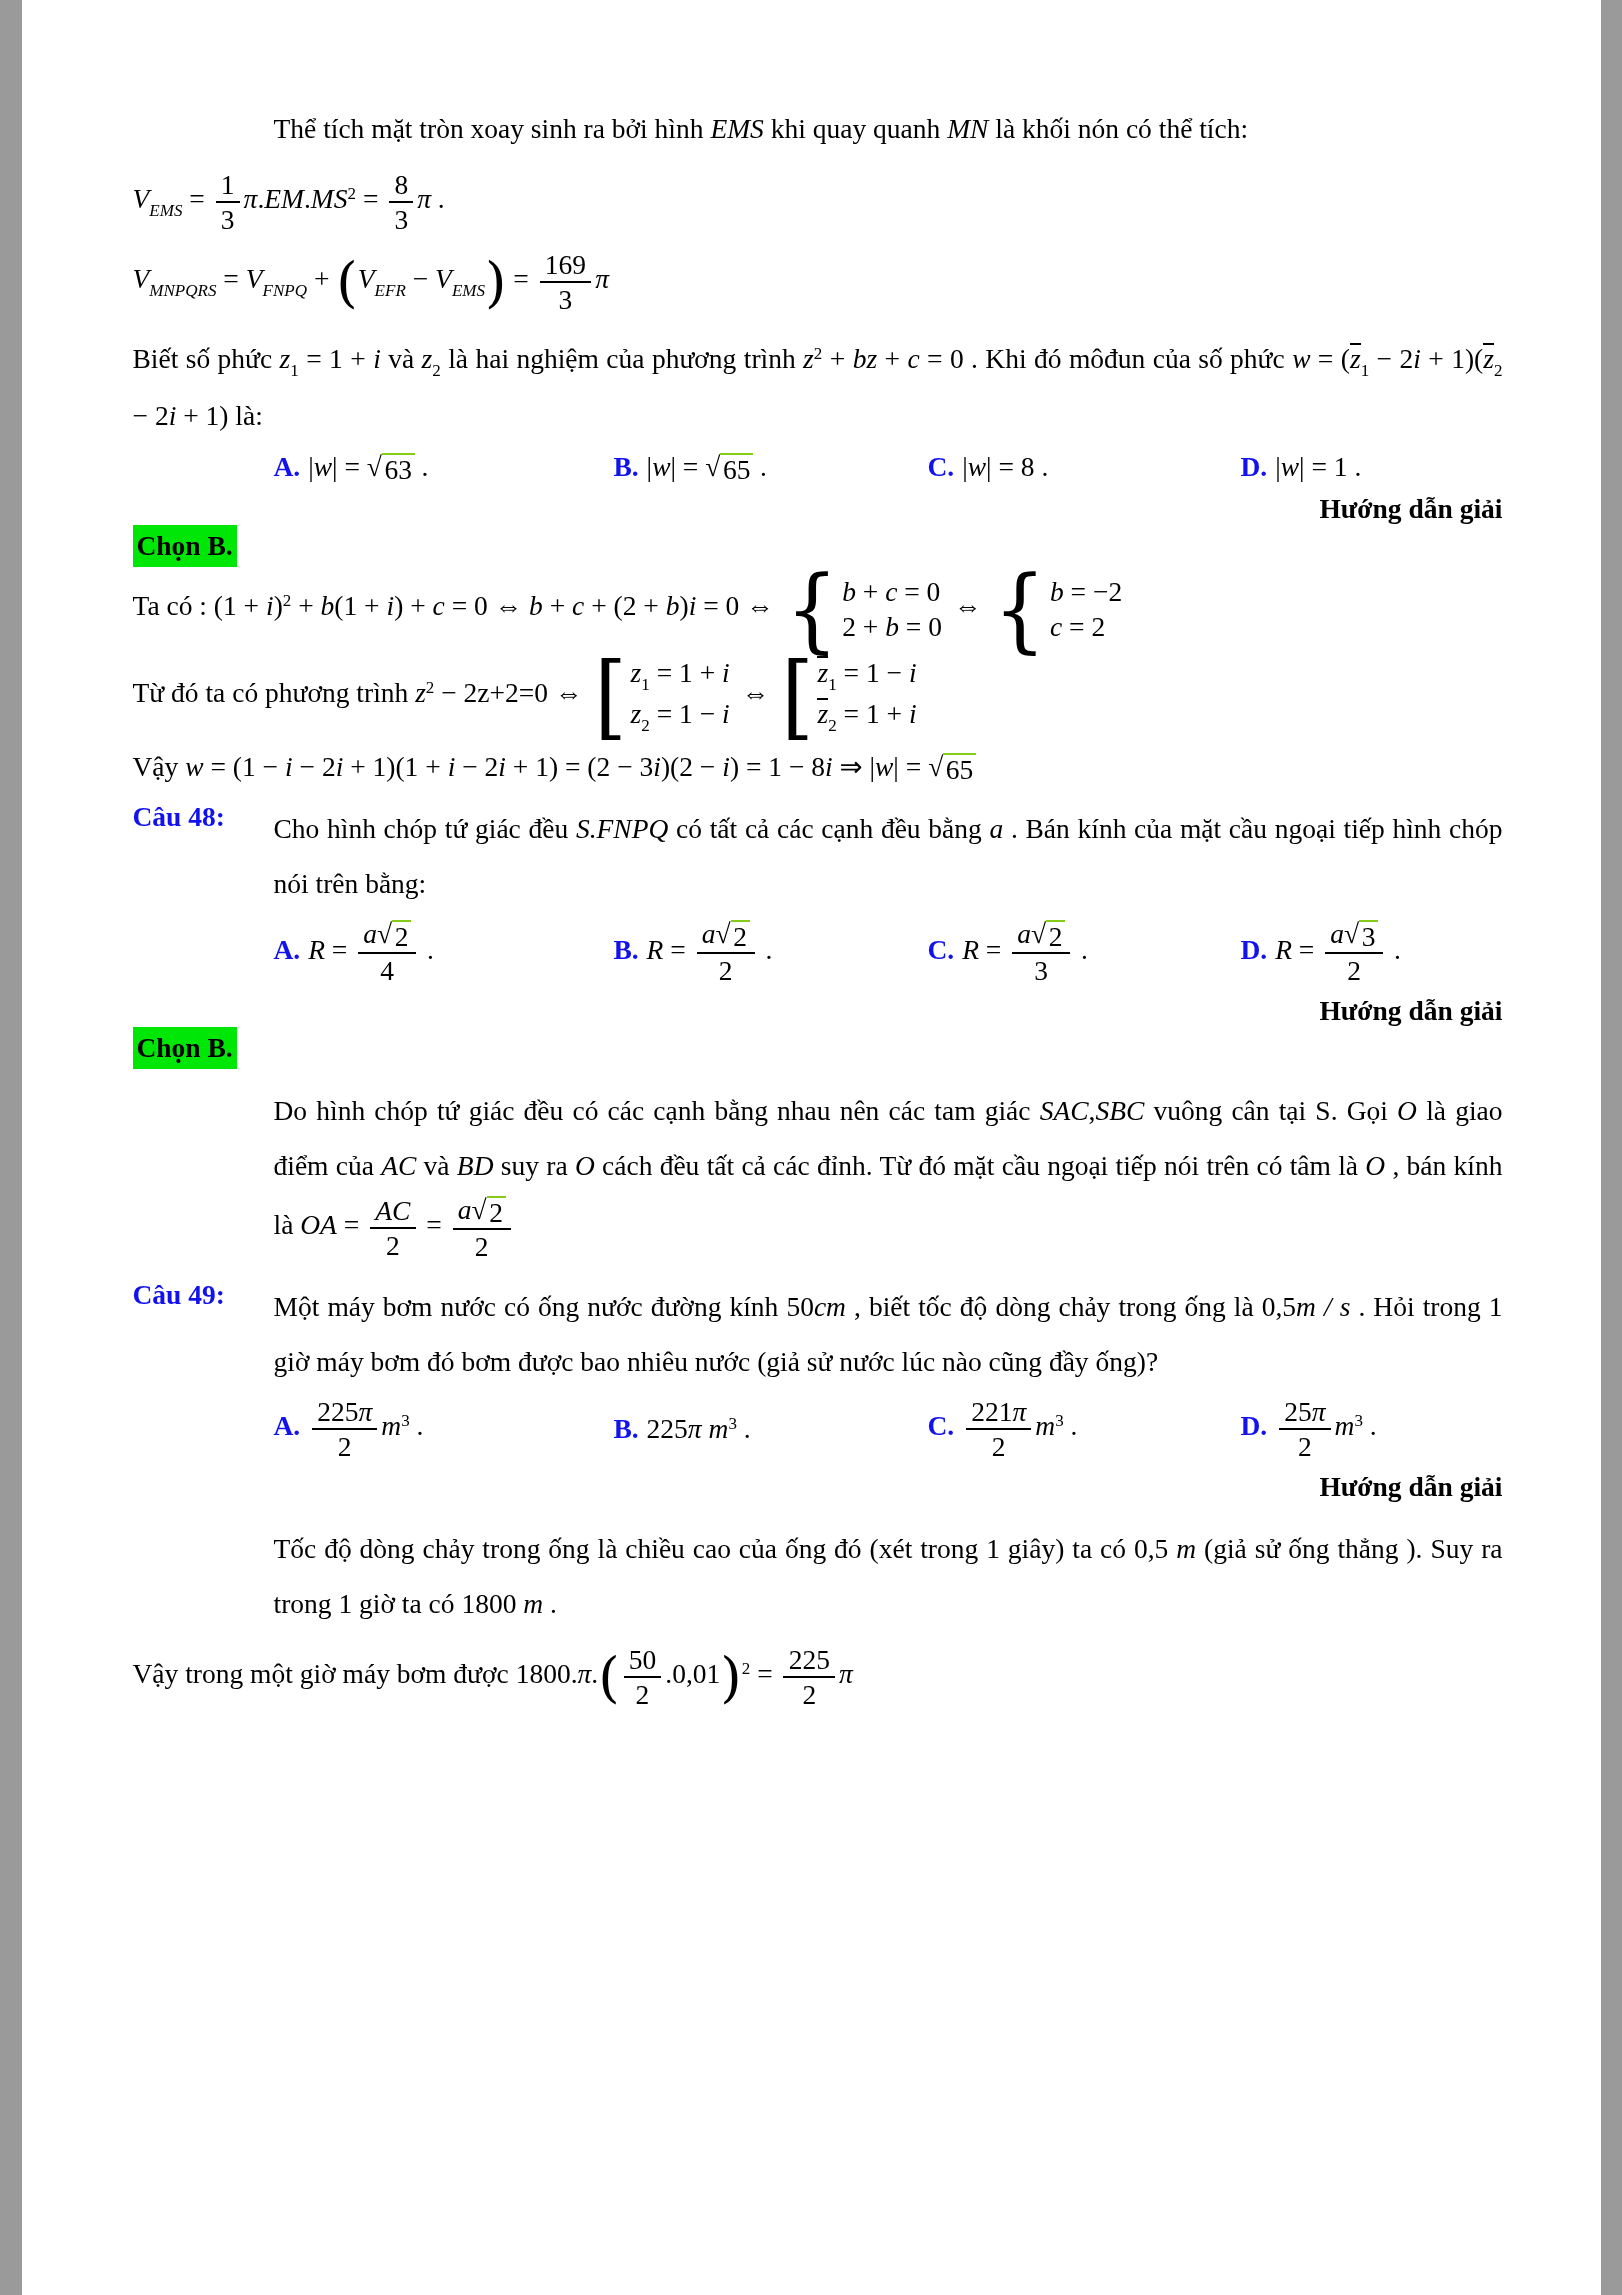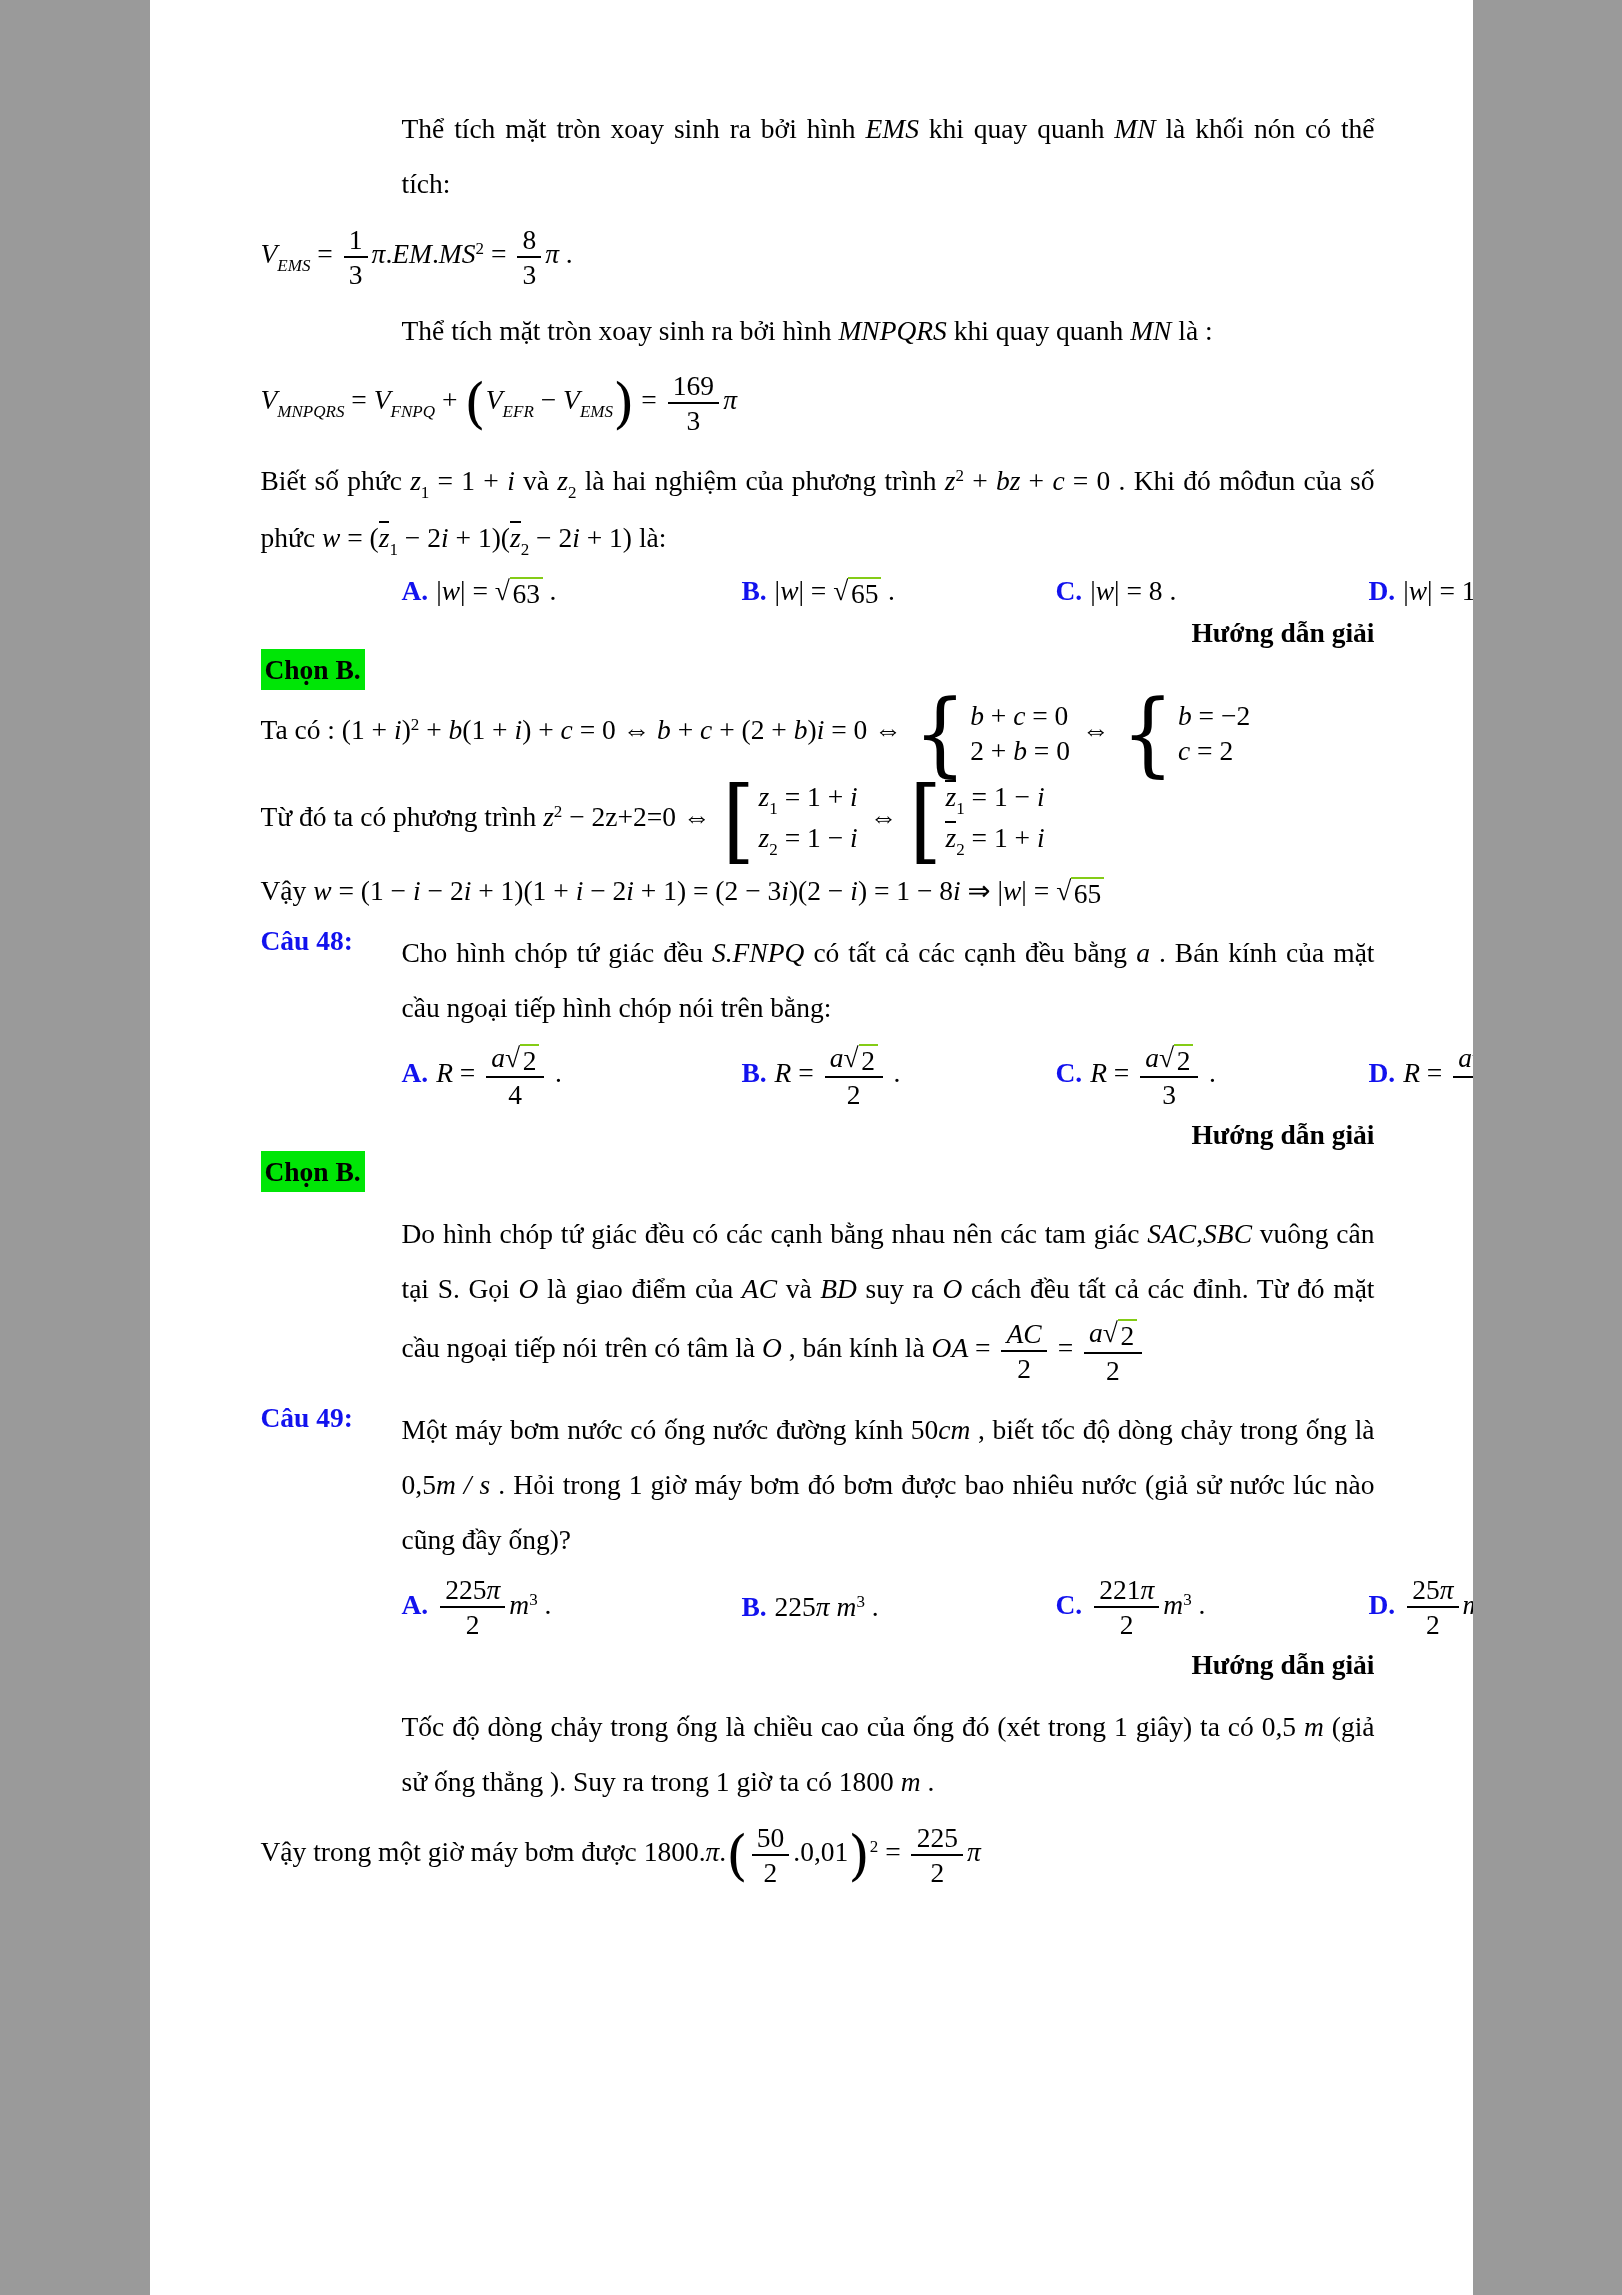--- a/index.html
+++ b/index.html
@@ -1,19 +1,19 @@
 <!DOCTYPE html>
 <html style="--accent: #1212ee; --hl: #00e606; --bg: #ffffff;font-size:10.5px"><head>
 <meta charset="utf-8">
 <style>
   :root{ --accent:#1212ee; --hl:#00e606; --bg:#ffffff; }
   *{ box-sizing:border-box; }
   html,body{ margin:0; padding:0; background:#9a9a9a; }
   .page{
-    width:1323px; height:2295px; background:var(--bg); margin:0 auto;
+    width:1579px; height:2295px; background:var(--bg); margin:0 auto;
     padding:101px 98px 0 111px;
     font-family:"Liberation Serif", serif; font-size:27.5px; color:#000;
     overflow:hidden;
   }
   .indent{ margin-left:141px; }
   .para{ line-height:2.0; text-align:justify; }
   .mathline{ margin:11.8px 0; line-height:1.35; }
   .it{ font-style:italic; }
   .sb{ font-size:.62em; vertical-align:-.45em; }
   .sp2{ font-size:.62em; vertical-align:.55em; }
@@ -49,21 +49,20 @@
 <div class="page">
 
   <div class="para indent"><span class="tk">Thể tích mặt tròn xoay sinh ra bởi hình </span><span class="tk it">EMS</span><span class="tk"> khi quay quanh </span><span class="tk it">MN</span><span class="tk"> là khối nón có thể tích:</span></div>
   <div class="mathline indent"><span class="tk it">V</span><span class="sb it">EMS</span><span class="tk"> = </span><span class="frac">
         <span class="num"><span class="tk">1</span></span>
         <span class="den"><span class="tk">3</span></span>
       </span><span class="tk it">π</span><span class="tk">.</span><span class="tk it">EM</span><span class="tk">.</span><span class="tk it">MS</span><span class="sp2">2</span><span class="tk"> = </span><span class="frac">
         <span class="num"><span class="tk">8</span></span>
         <span class="den"><span class="tk">3</span></span>
       </span><span class="tk it">π</span><span class="tk"> .</span></div>
-  <div class="para indent"><span class="tk">Thể tích mặt tròn xoay sinh ra bởi hình </span><span class="tk it">MNPQRS</span><span class="tk"> khi quay quanh </span><span class="tk it">MN</span><span class="tk"> là :</span></div>
   <div class="mathline indent"><span class="tk it">V</span><span class="sb it">MNPQRS</span><span class="tk"> = </span><span class="tk it">V</span><span class="sb it">FNPQ</span><span class="tk"> + </span><span class="bigp">(</span><span class="tk it">V</span><span class="sb it">EFR</span><span class="tk"> − </span><span class="tk it">V</span><span class="sb it">EMS</span><span class="bigp">)</span><span class="tk"> = </span><span class="frac">
         <span class="num"><span class="tk">169</span></span>
         <span class="den"><span class="tk">3</span></span>
       </span><span class="tk it">π</span></div>
 
   <div class="qrow">
     <div class="qbody"><span class="tk">Biết số phức </span><span class="tk it">z</span><span class="sb">1</span><span class="tk"> = 1 + </span><span class="tk it">i</span><span class="tk"> và </span><span class="tk it">z</span><span class="sb">2</span><span class="tk"> là hai nghiệm của phương trình </span><span class="tk it">z</span><span class="sp2">2</span><span class="tk"> + </span><span class="tk it">bz</span><span class="tk"> + </span><span class="tk it">c</span><span class="tk"> = 0 . Khi đó môđun của số phức </span><span class="tk it">w</span><span class="tk"> = (</span><span class="ovl"><span class="tk it">z</span></span><span class="sb">1</span><span class="tk"> − 2</span><span class="tk it">i</span><span class="tk"> + 1)(</span><span class="ovl"><span class="tk it">z</span></span><span class="sb">2</span><span class="tk"> − 2</span><span class="tk it">i</span><span class="tk"> + 1) là:</span></div>
   </div>
   <div class="options">
     <div class="opt"><span class="letter">A.</span><span><span class="tk">|</span><span class="tk it">w</span><span class="tk">| = </span><span class="sqrt">

